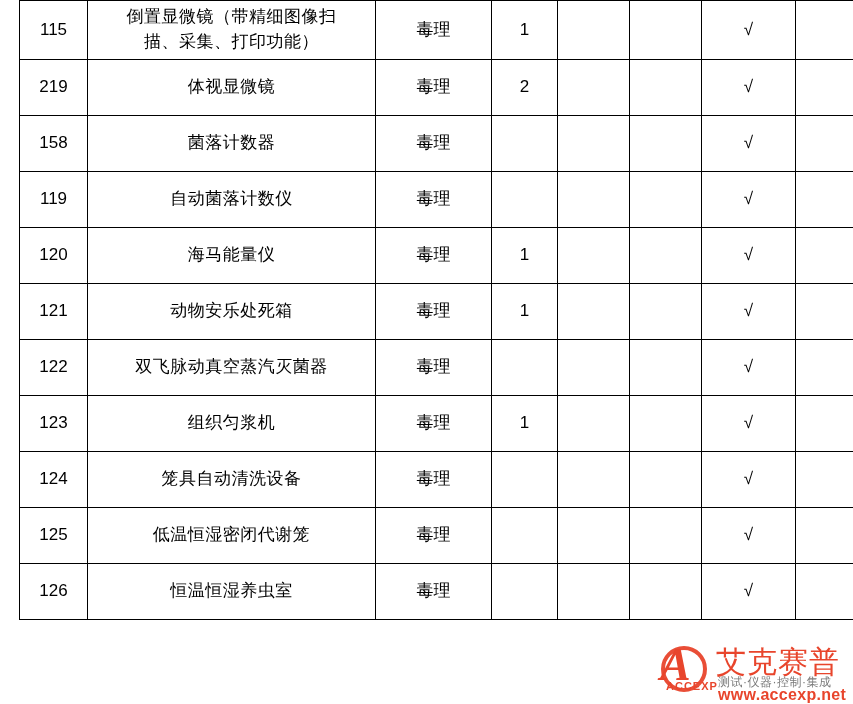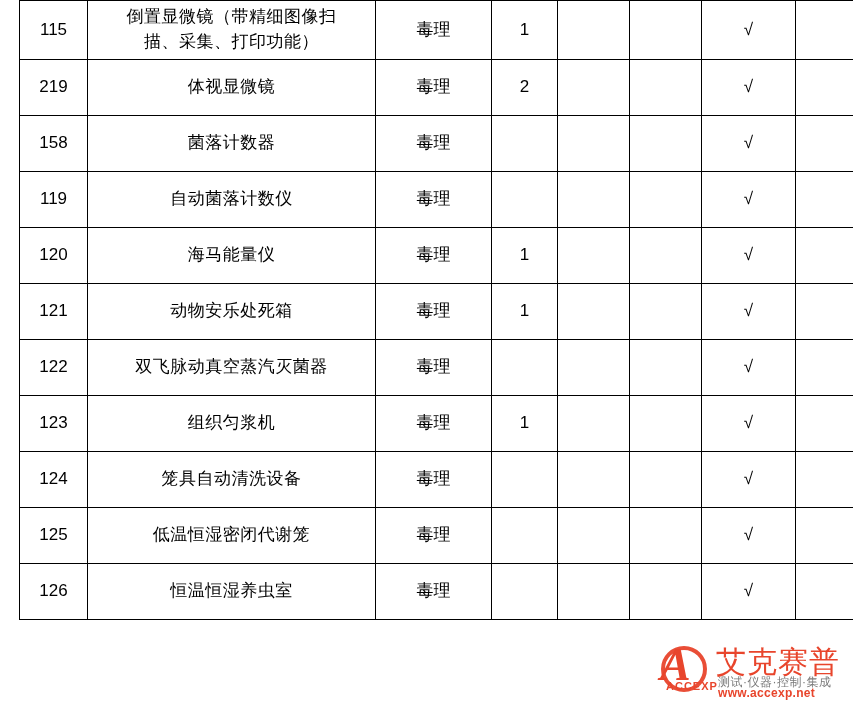--- a/index.html
+++ b/index.html
@@ -109,21 +109,21 @@
     left: 58px;
     top: 34px;
     font-size: 12px;
     color: #7a7a7a;
     letter-spacing: 0.5px;
   }
   .wm-url {
     position: absolute;
     left: 58px;
     top: 46px;
-    font-size: 12px;
+    font-size: 16px;
     color: #e8452c;
     letter-spacing: 0.3px;
     font-weight: bold;
   }
   .wm-acc {
     position: absolute;
     left: 6px;
     top: 40px;
     font-size: 11px;
     color: #e8452c;

